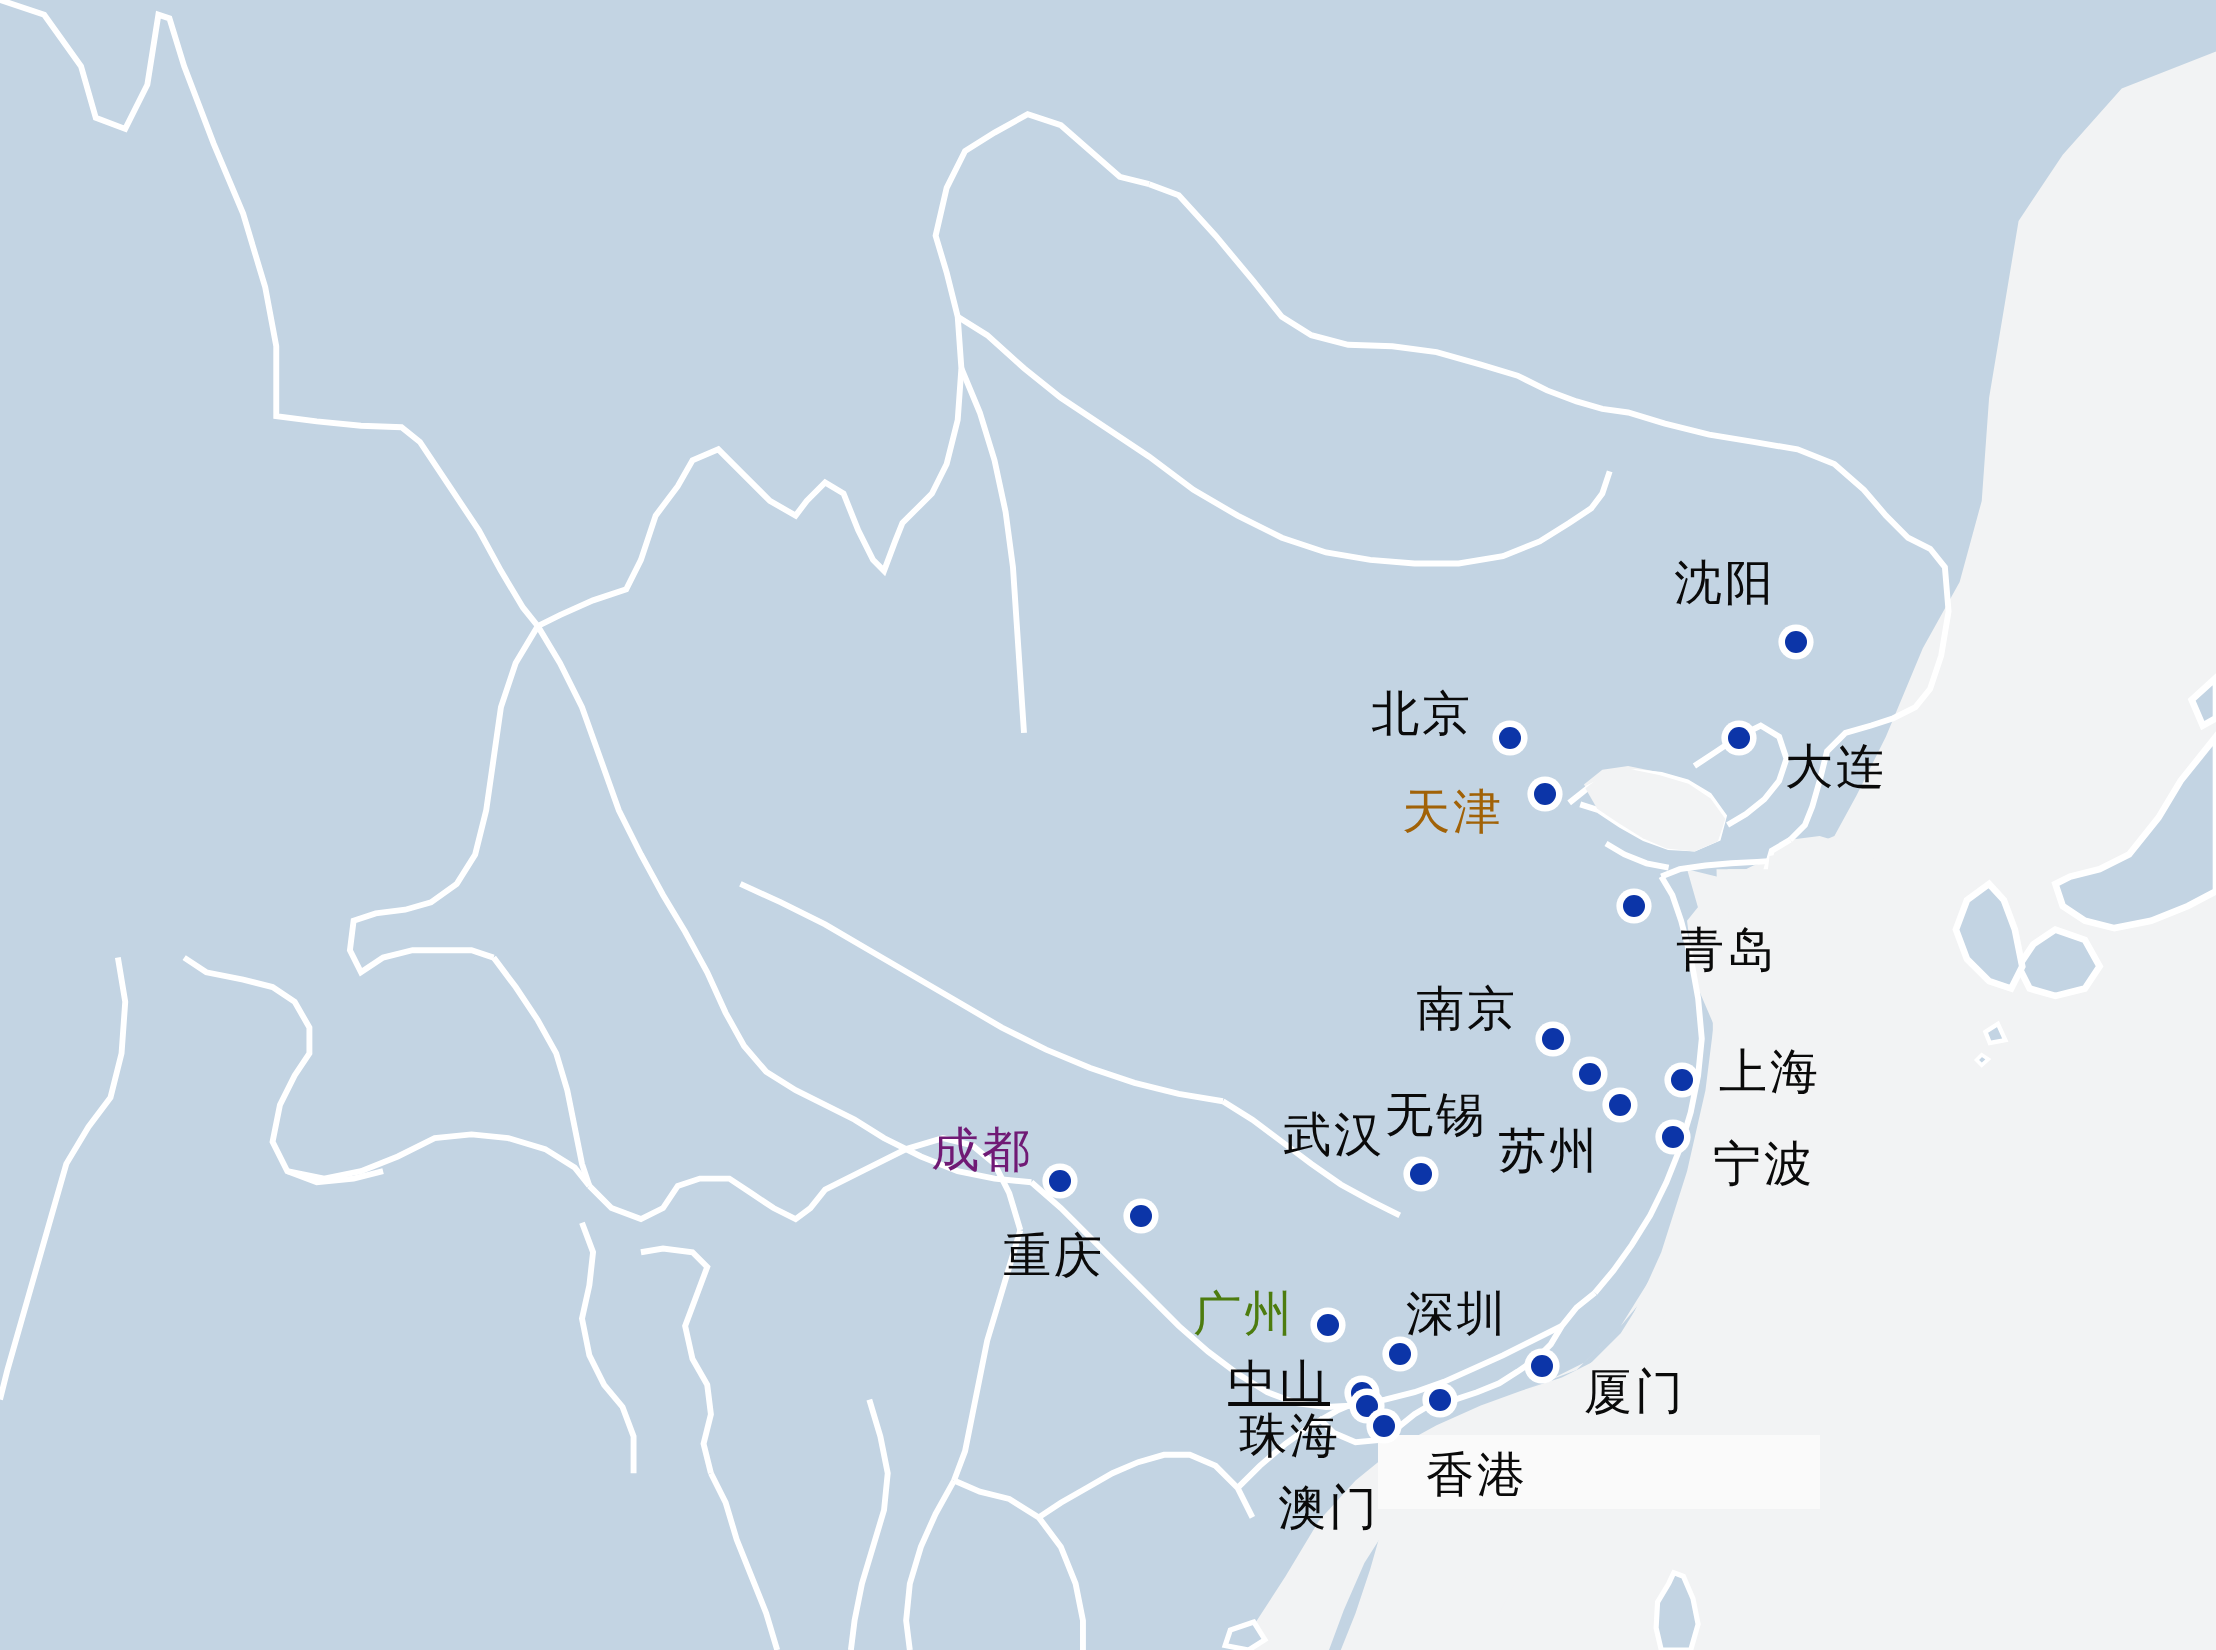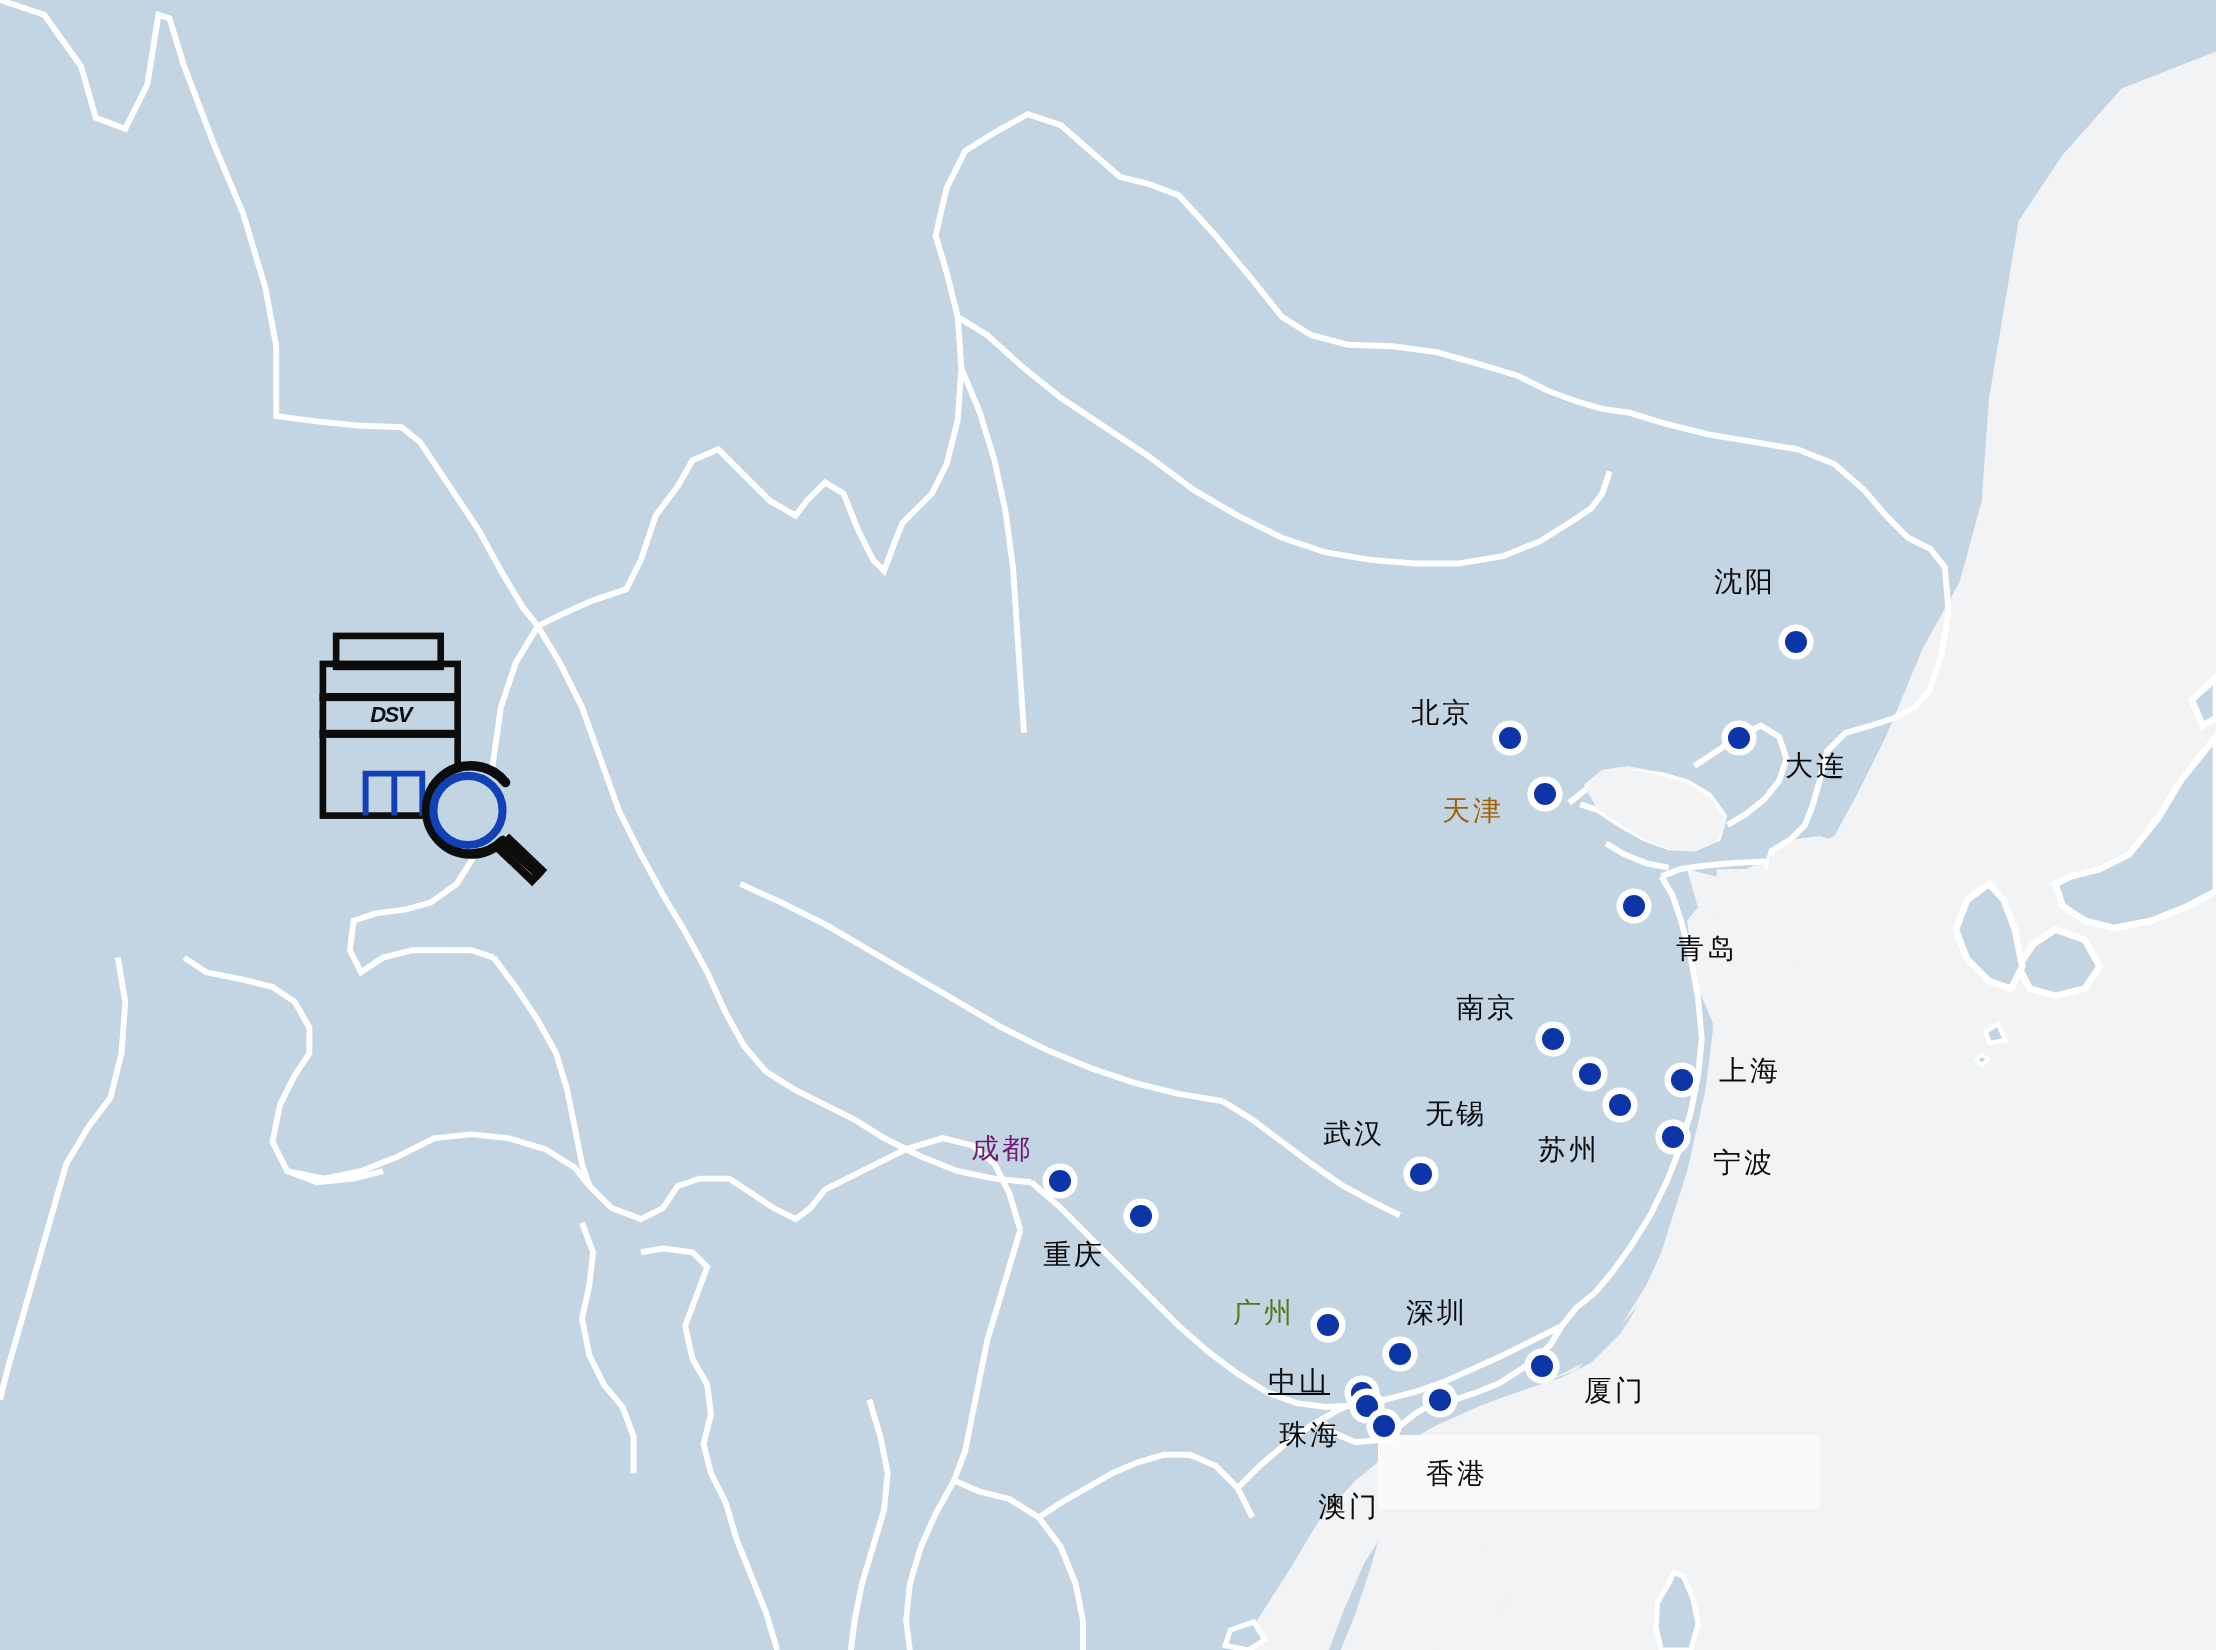--- a/index.html
+++ b/index.html
@@ -33,21 +33,21 @@
     border-radius: 50%;
     background: #0c35a8;
     box-shadow: 0 0 0 6.6px #ffffff;
     z-index: 40;
   }
   
   .label {
     position: absolute;
     z-index: 50;
     color: #0a0a0a;
-    font-size: 28px;
+    font-size: 48px;
     line-height: 1;
     letter-spacing: 2.9px;
     white-space: nowrap;
     font-weight: 400;
     font-family: "DejaVu Sans", "Liberation Sans", sans-serif;
   }
   .label.anchor-right { transform: translate(-100%, -50%); }
   .label.anchor-left  { transform: translate(0, -50%); }
 
   
@@ -298,48 +298,20 @@
                  L 2730,1342 L 2745,1312 L 2735,1262 L 2720,1222 Z"></path>
         <path d="M 3008,920 L 2975,950 L 2990,985 L 3008,975 Z"></path>
       </g>
       <path fill="#c3d4e3" stroke="#ffffff" stroke-width="6" d="M 2712,1390 L 2695,1401 L 2701,1416 L 2722,1412 Z"></path>
       <path fill="#c3d4e3" stroke="#ffffff" stroke-width="5" d="M 2690,1432 L 2683,1439 L 2690,1446 L 2699,1438 Z"></path>
     </g>
   </svg>
 
   <div class="patch" style="left:1378px; top:1435px; width:442px; height:74px;"></div>
 
-  <div id="dsv-icon">
-    <svg viewBox="0 0 330 410">
-
-      <rect x="26" y="8" width="142" height="42" fill="none" stroke="#0d0d0d" stroke-width="9"></rect>
-
-      <rect x="8" y="46" width="183" height="46" fill="none" stroke="#0d0d0d" stroke-width="9"></rect>
-
-      <rect x="8" y="90" width="183" height="52" fill="none" stroke="#0d0d0d" stroke-width="9"></rect>
-
-      <rect x="8" y="140" width="183" height="112" fill="none" stroke="#0d0d0d" stroke-width="9"></rect>
-
-      <path d="M 66,252 L 66,195 L 143,195 L 143,252" fill="none" stroke="#1141b4" stroke-width="8"></path>
-      <line x1="105" y1="196" x2="105" y2="252" stroke="#1141b4" stroke-width="8"></line>
-
-      <text x="100" y="125" font-family="Liberation Sans, sans-serif" font-size="30" font-weight="bold" font-style="italic" fill="#0d0d0d" text-anchor="middle" letter-spacing="-2">DSV</text>
-
-      <circle cx="205" cy="245" r="62" fill="#c3d4e3"></circle>
-
-      <path d="
-          M 252,286 A 60,60 0 1 1 256,207" fill="none" stroke="#0d0d0d" stroke-width="13" stroke-linecap="round"></path>
-
-      <circle cx="205" cy="245" r="47" fill="none" stroke="#1141b4" stroke-width="11"></circle>
-
-      <path d="M 253,288 L 300,330" fill="none" stroke="#0d0d0d" stroke-width="13" stroke-linecap="square"></path>
-      <path d="
-          M 248,298 L 292,340 L 305,326 L 261,284 Z" fill="none" stroke="#0d0d0d" stroke-width="11" stroke-linejoin="miter"></path>
-    </svg>
-  </div>
 
   <div id="markers-layer">
       <div class="marker" title="沈阳" style="left: 1796px; top: 642px; background: rgb(12, 53, 168); box-shadow: rgb(255, 255, 255) 0px 0px 0px 6.6px;"></div>
       <div class="marker" title="北京" style="left: 1510px; top: 738px; background: rgb(12, 53, 168); box-shadow: rgb(255, 255, 255) 0px 0px 0px 6.6px;"></div>
       <div class="marker" title="天津" style="left: 1545px; top: 794px; background: rgb(12, 53, 168); box-shadow: rgb(255, 255, 255) 0px 0px 0px 6.6px;"></div>
       <div class="marker" title="大连" style="left: 1739px; top: 738px; background: rgb(12, 53, 168); box-shadow: rgb(255, 255, 255) 0px 0px 0px 6.6px;"></div>
       <div class="marker" title="青岛" style="left: 1634px; top: 906px; background: rgb(12, 53, 168); box-shadow: rgb(255, 255, 255) 0px 0px 0px 6.6px;"></div>
       <div class="marker" title="南京" style="left: 1553px; top: 1039px; background: rgb(12, 53, 168); box-shadow: rgb(255, 255, 255) 0px 0px 0px 6.6px;"></div>
       <div class="marker" title="无锡" style="left: 1590px; top: 1074px; background: rgb(12, 53, 168); box-shadow: rgb(255, 255, 255) 0px 0px 0px 6.6px;"></div>
       <div class="marker" title="苏州" style="left: 1620px; top: 1105px; background: rgb(12, 53, 168); box-shadow: rgb(255, 255, 255) 0px 0px 0px 6.6px;"></div>

